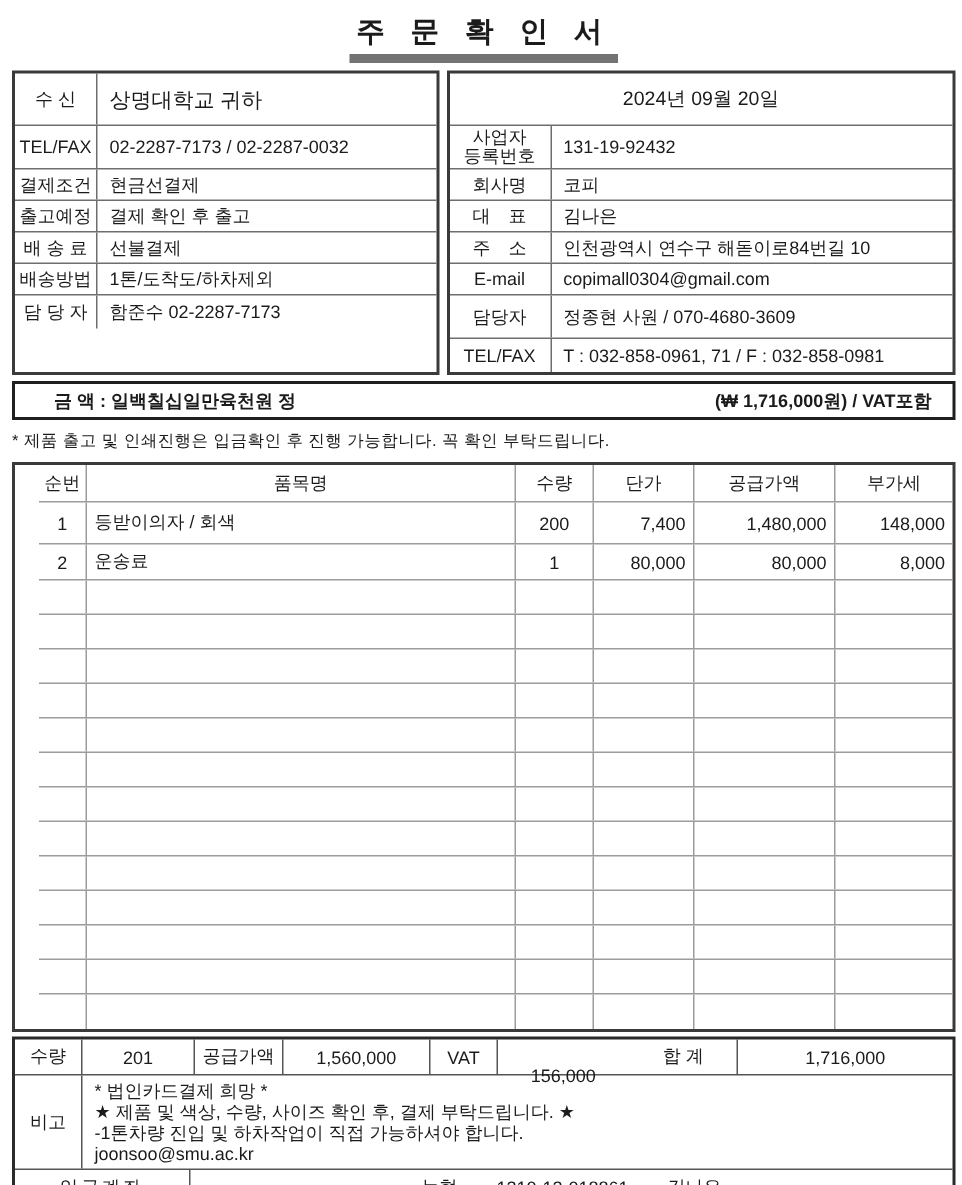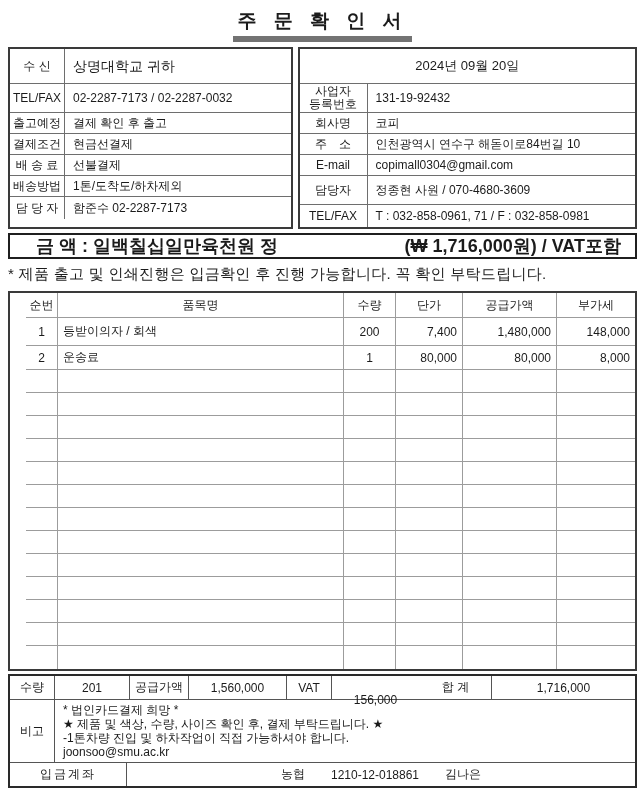--- a/index.html
+++ b/index.html
@@ -27,24 +27,24 @@
   .h-big { height:35px; }
   .h-med { height:29px; }
   .h-sm  { height:21px; }
   .h-end { height:22px; }
   .daterow { display:flex; align-items:center; justify-content:center; font-size:13px;
              border-bottom:1px solid #6e6e6e; }
 
   
   .amount { display:flex; justify-content:space-between; align-items:center; height:26px;
             border:2px solid #1f1f1f; margin-top:4px; width:629px;
-            font-size:18px; font-weight:600; padding:0 14px 0 26px; }
-
-  
-  .notice { font-size:15px; letter-spacing:0.3px; margin:6px 0 7px 0; font-weight:500; }
+            font-size:12px; font-weight:600; padding:0 14px 0 26px; }
+
+  
+  .notice { font-size:11px; letter-spacing:0.3px; margin:6px 0 7px 0; font-weight:500; }
 
   
   .items { width:629px; border:2px solid #3a3a3a; margin-top:1px;padding-left:16px; }
   .trow { display:flex; align-items:stretch; border-bottom:1px solid #9c9c9c; }
   .trow:last-child, .empty-rows .trow:last-child { border-bottom:none; }
   .c { border-right:1px solid #9c9c9c; display:flex; align-items:center; font-size:12px; }
   .c:last-child { border-right:none; }
   .col-no   { width:32px;  justify-content:center; }
   .col-name { width:286px; padding-left:5px; }
   .col-qty  { width:52px;  justify-content:center; }
@@ -85,26 +85,26 @@
     <div class="info-table t-left">
       <div class="irow h-big">
         <div class="lbl">수 신</div>
         <div class="val" style="font-size:14px;">상명대학교 귀하</div>
       </div>
       <div class="irow h-med">
         <div class="lbl">TEL/FAX</div>
         <div class="val">02-2287-7173 / 02-2287-0032</div>
       </div>
       <div class="irow h-sm">
+        <div class="lbl">결제조건</div>
+        <div class="val">현금선결제</div>
+      </div>
+      <div class="irow h-sm">
         <div class="lbl">출고예정</div>
         <div class="val">결제 확인 후 출고</div>
-      </div>
-      <div class="irow h-sm">
-        <div class="lbl">결제조건</div>
-        <div class="val">현금선결제</div>
       </div>
       <div class="irow h-sm">
         <div class="lbl">배 송 료</div>
         <div class="val">선불결제</div>
       </div>
       <div class="irow h-sm">
         <div class="lbl">배송방법</div>
         <div class="val">1톤/도착도/하차제외</div>
       </div>
       <div class="irow h-end">
@@ -116,20 +116,24 @@
     <div class="info-table t-right">
       <div class="daterow h-big">2024년 09월 20일</div>
       <div class="irow h-med">
         <div class="lbl">사업자
 등록번호</div>
         <div class="val">131-19-92432</div>
       </div>
       <div class="irow h-sm">
         <div class="lbl">회사명</div>
         <div class="val">코피</div>
+      </div>
+      <div class="irow h-sm">
+        <div class="lbl">대　표</div>
+        <div class="val">김나은</div>
       </div>
       <div class="irow h-sm">
         <div class="lbl">주　소</div>
         <div class="val">인천광역시 연수구 해돋이로84번길 10</div>
       </div>
       <div class="irow h-sm">
         <div class="lbl">E-mail</div>
         <div class="val">copimall0304@gmail.com</div>
       </div>
       <div class="irow h-med">

